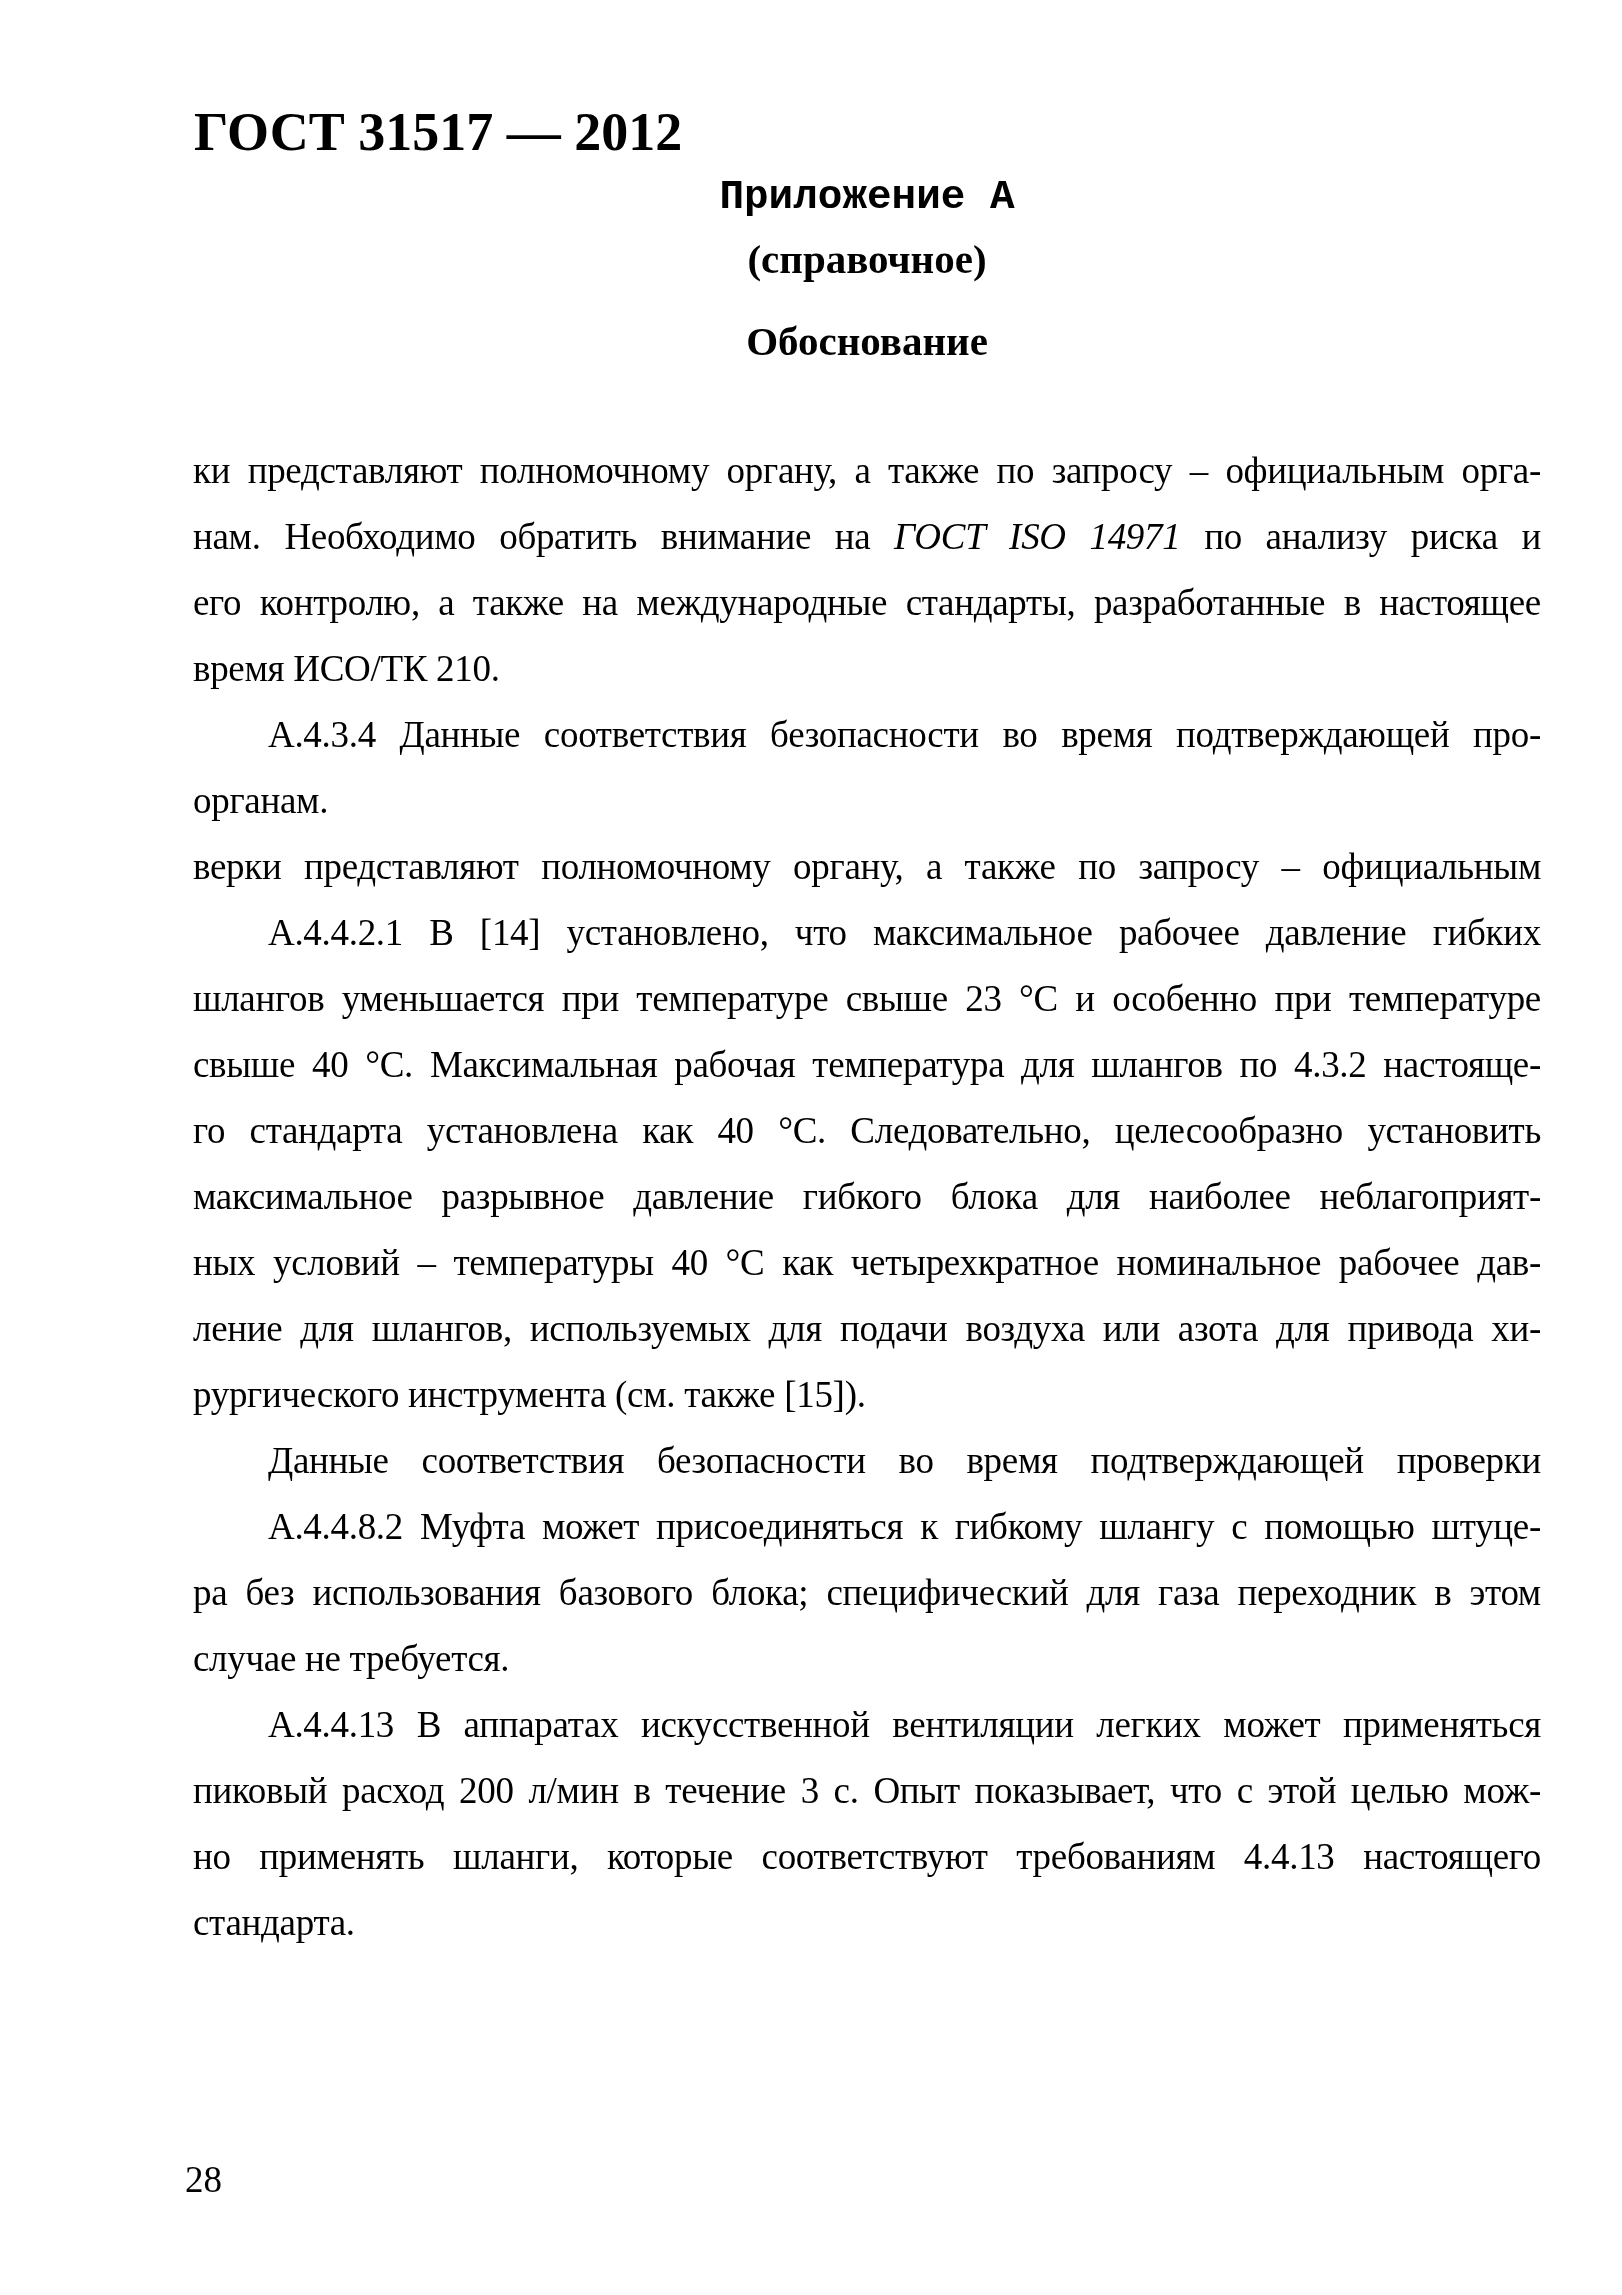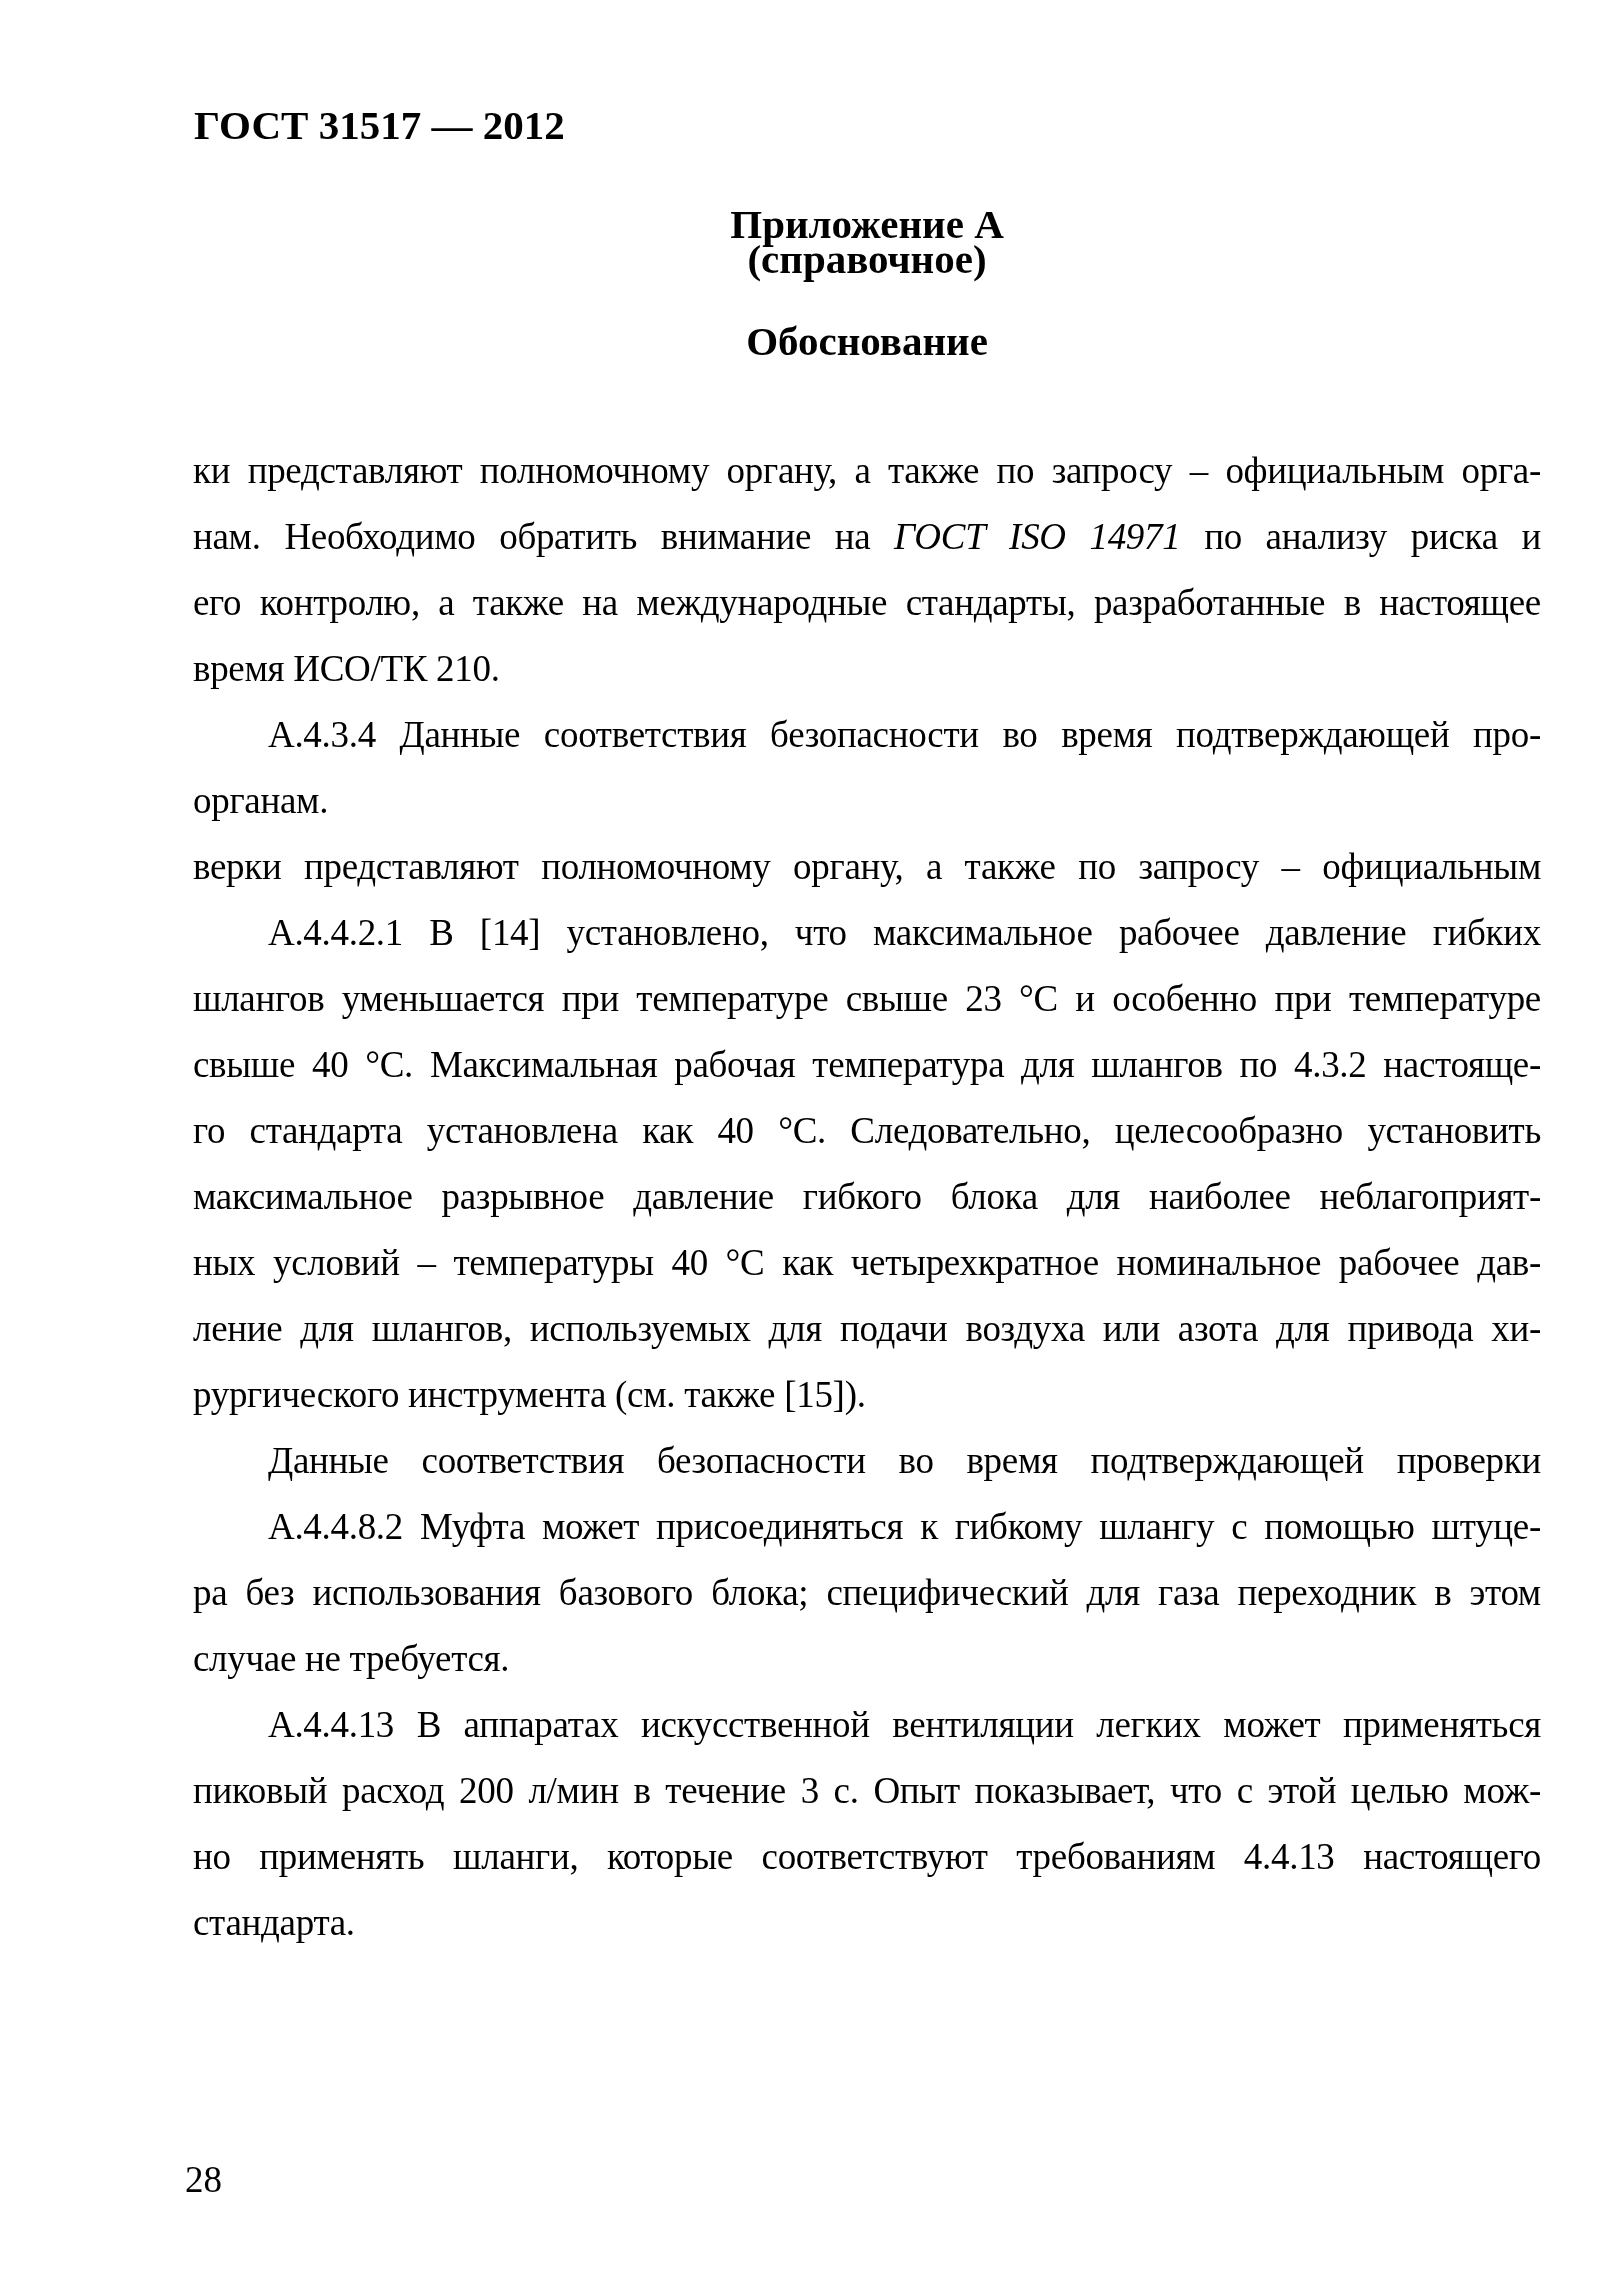--- a/index.html
+++ b/index.html
@@ -15,37 +15,37 @@
     margin: 0 auto;
     background: #ffffff;
     color: #000000;
     font-family: "Liberation Serif", "DejaVu Serif", serif;
     overflow: hidden;
   }
   .doc-header {
     position: absolute;
     left: 194px;
     top: 105px;
-    font-size: 41px;
+    font-size: 54px;
     font-weight: bold;
     line-height: 1;
     white-space: nowrap;
     text-align: center;
   }
   .h-center {
     position: absolute;
     left: 193px;
     width: 1348px;
     text-align: center;
     font-weight: bold;
     font-size: 41px;
     line-height: 46px;
     height: 46px;
   }
-  .appendix-line1 { top: 201px; }
+  .appendix-line1 { top: 174px; font-family: Liberation Mono, monospace; }
   .appendix-line2 { top: 236px; }
   .appendix-subtitle { top: 318px; }
   .body-text {
     position: absolute;
     left: 193px;
     top: 438px;
     width: 1348px;
     font-size: 37px;
     letter-spacing: -0.3px;
   }

